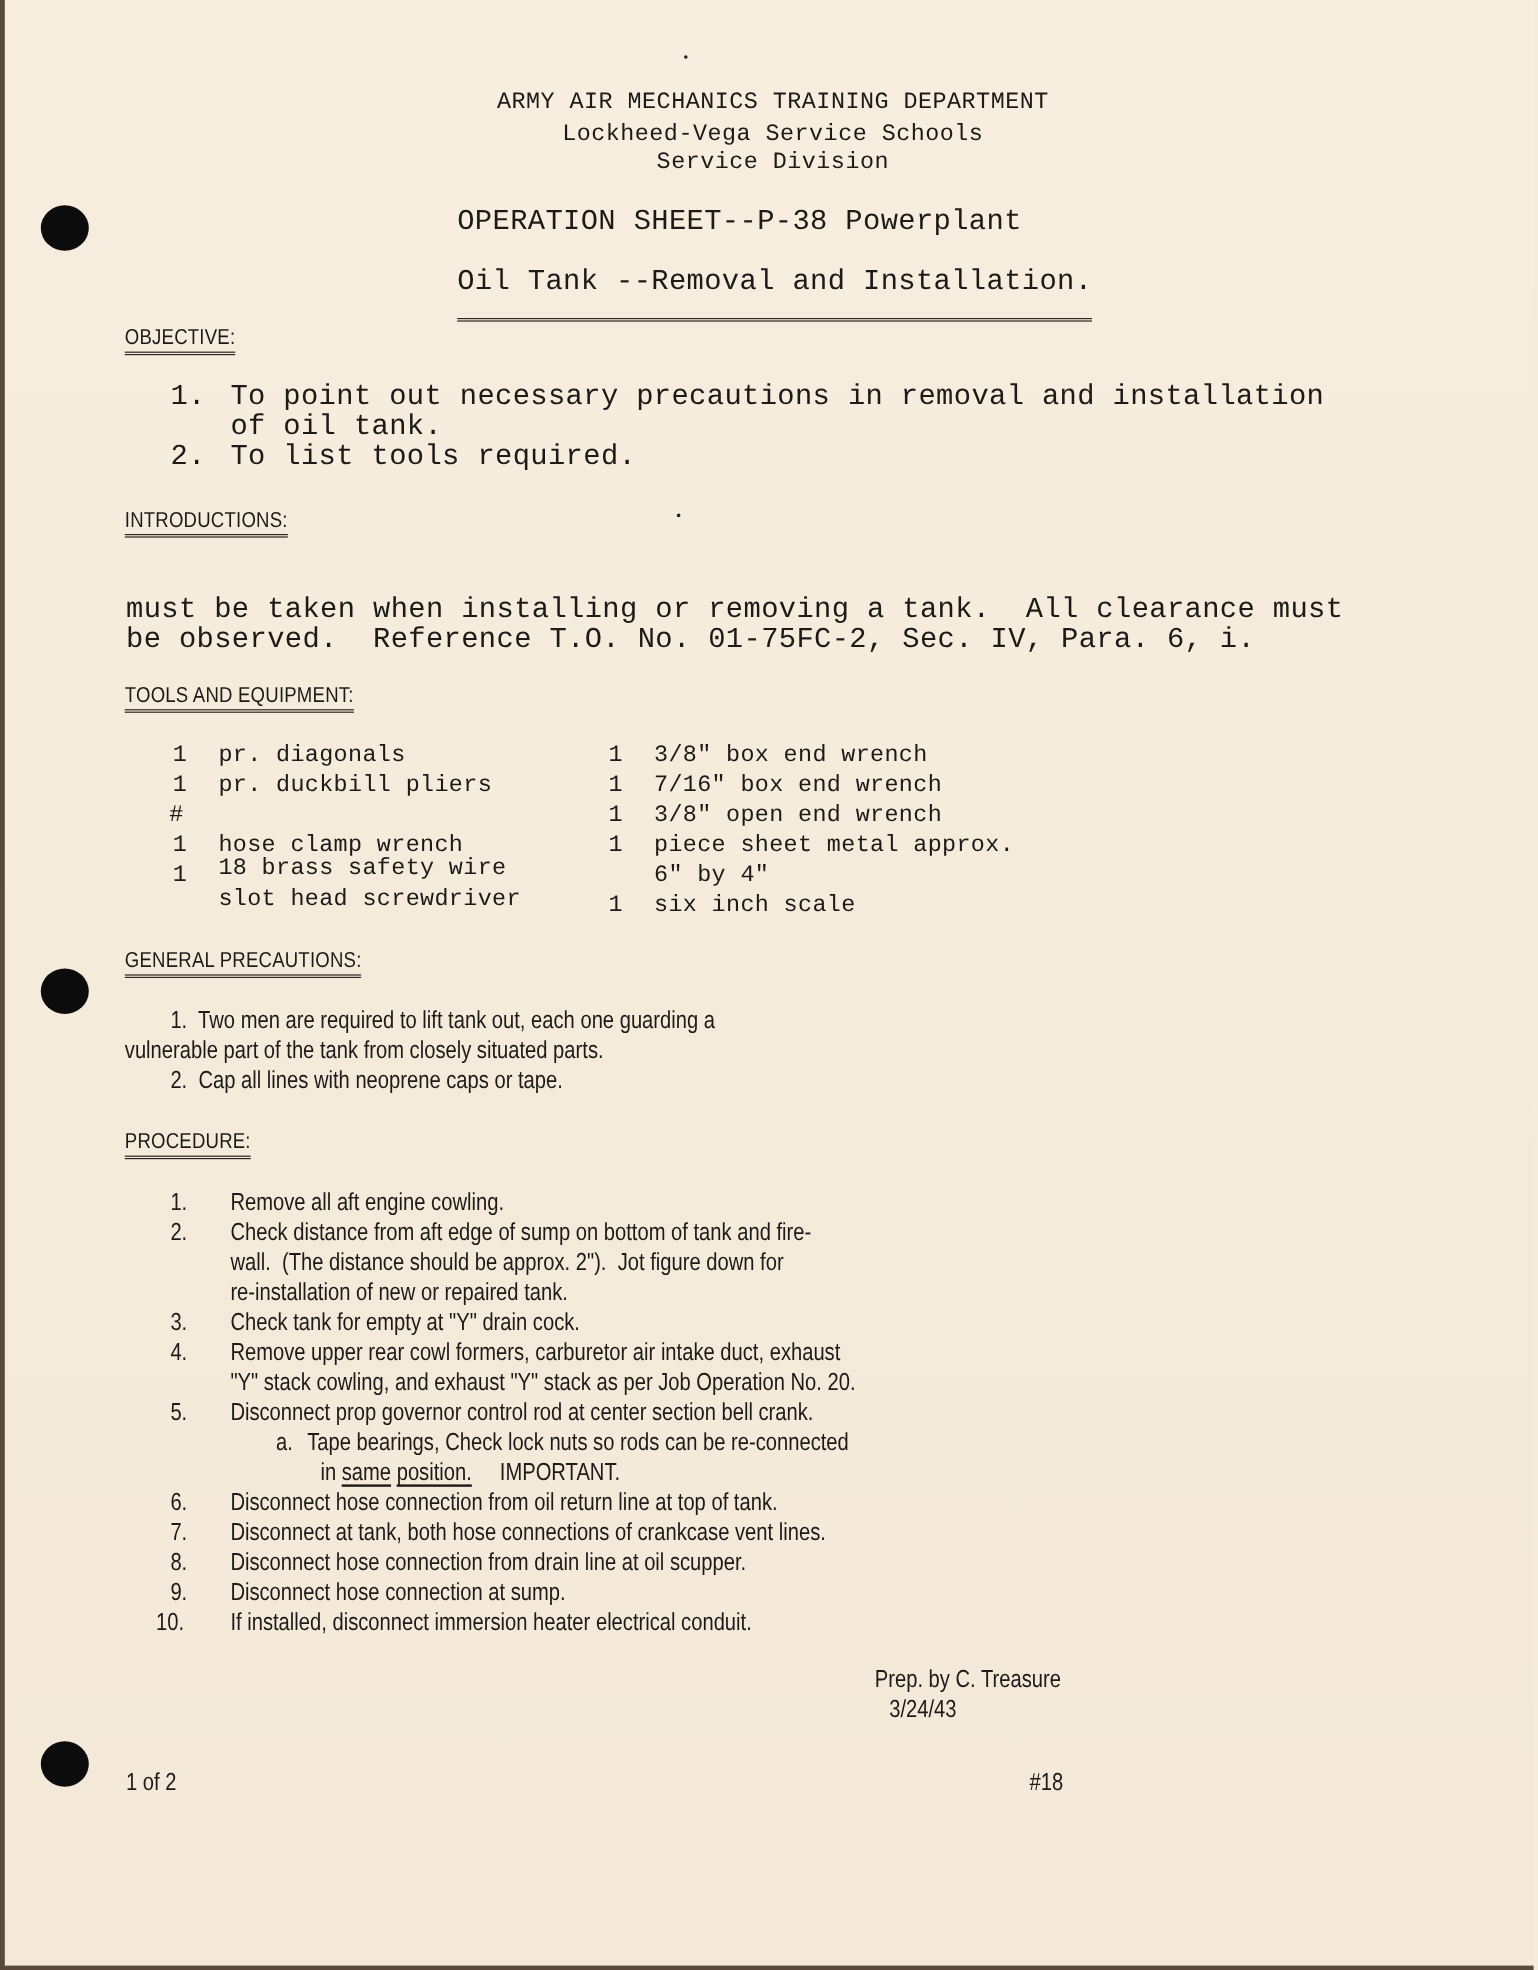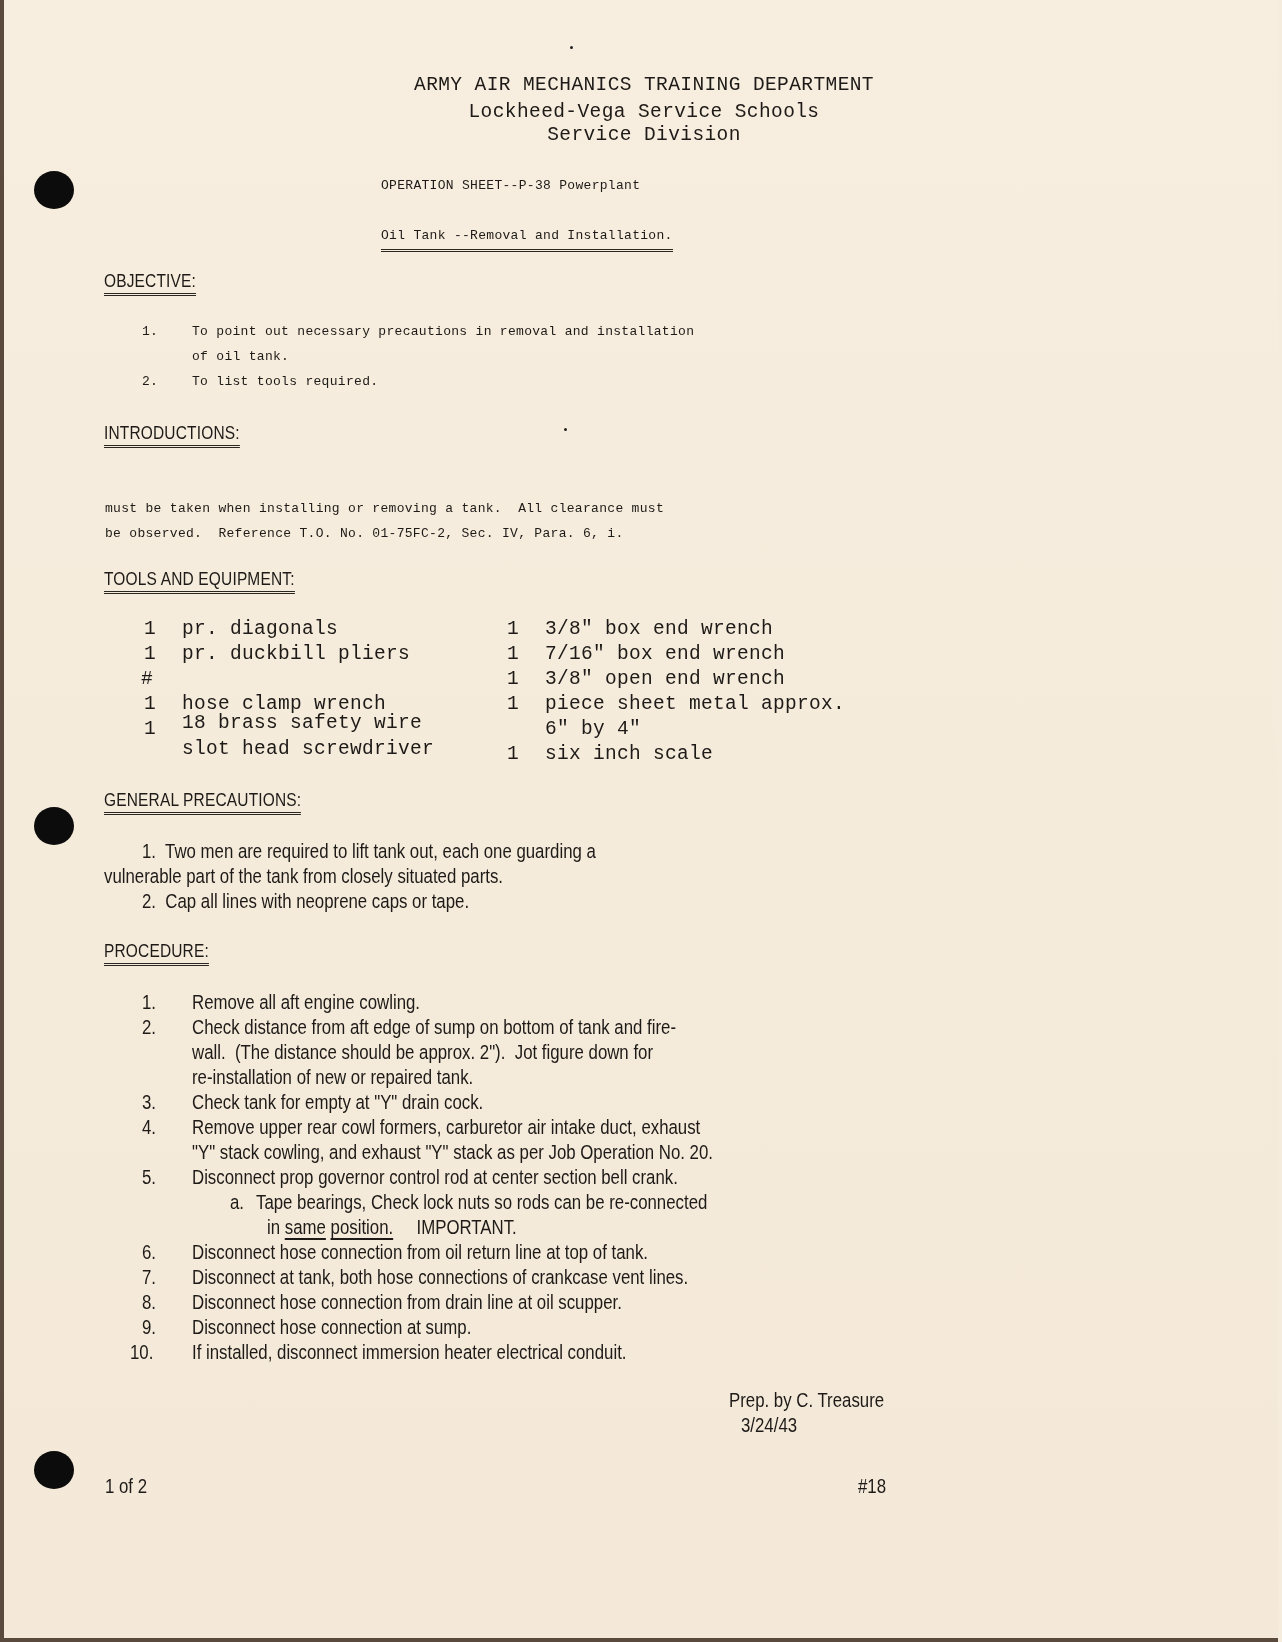--- a/index.html
+++ b/index.html
@@ -13,35 +13,35 @@
       position: absolute; left: 0; top: 0; width: 1278px; height: 1642px;
       background: linear-gradient(180deg, #f7eedf 0%, #f5ebdb 50%, #f4e9d9 100%);
       border-left: 4px solid #5a4a3e; border-bottom: 4px solid #5a4a3e;
       box-sizing: border-box;
     }
     .hole {
       position: absolute; width: 40px; height: 38px; border-radius: 50%;
       background: #0c0c0c;
     }
     .abs { position: absolute; white-space: pre; }
-    .t { font-size: 13px; line-height: 24.5px; letter-spacing: 0.3px; }
+    .t { font-size: 24px; line-height: 24.5px; letter-spacing: 0.3px; }
     .hdr { font-size: 19.5px; letter-spacing: 0.4px; text-align: center; width: 700px; left: 290px; }
     .sec {
       font-family: "Liberation Sans Narrow", "Liberation Sans", sans-serif;
       font-size: 18px; letter-spacing: 0.2px;
       border-bottom: 3px double #2a2622; padding-bottom: 1px;
       transform: scaleX(0.86); transform-origin: left top;
     }
     .narrow {
       font-family: "Liberation Sans", sans-serif;
       font-size: 20.5px; line-height: 24.5px;
       transform: scaleX(0.82); transform-origin: left top;
     }
     .ul { text-decoration: underline; text-decoration-thickness: 2px; text-underline-offset: 4px; }
-    .title-ul { border-bottom: 3px double #2a2622; padding-bottom: 0; }
+    .title-ul { border-bottom: 3px double #2a2622; padding-bottom: 16px; }
     .tools-row { position: absolute; font-size: 19.5px; letter-spacing: 0.3px; white-space: pre; }
     .dot { position: absolute; width: 3px; height: 3px; border-radius: 50%; background: #222; }
   </style>
 </head>
 <body>
 
 <div class="page">
 
   <div class="hole" style="left:30px; top:171px;"></div>
   <div class="hole" style="left:30px; top:807px;"></div>

